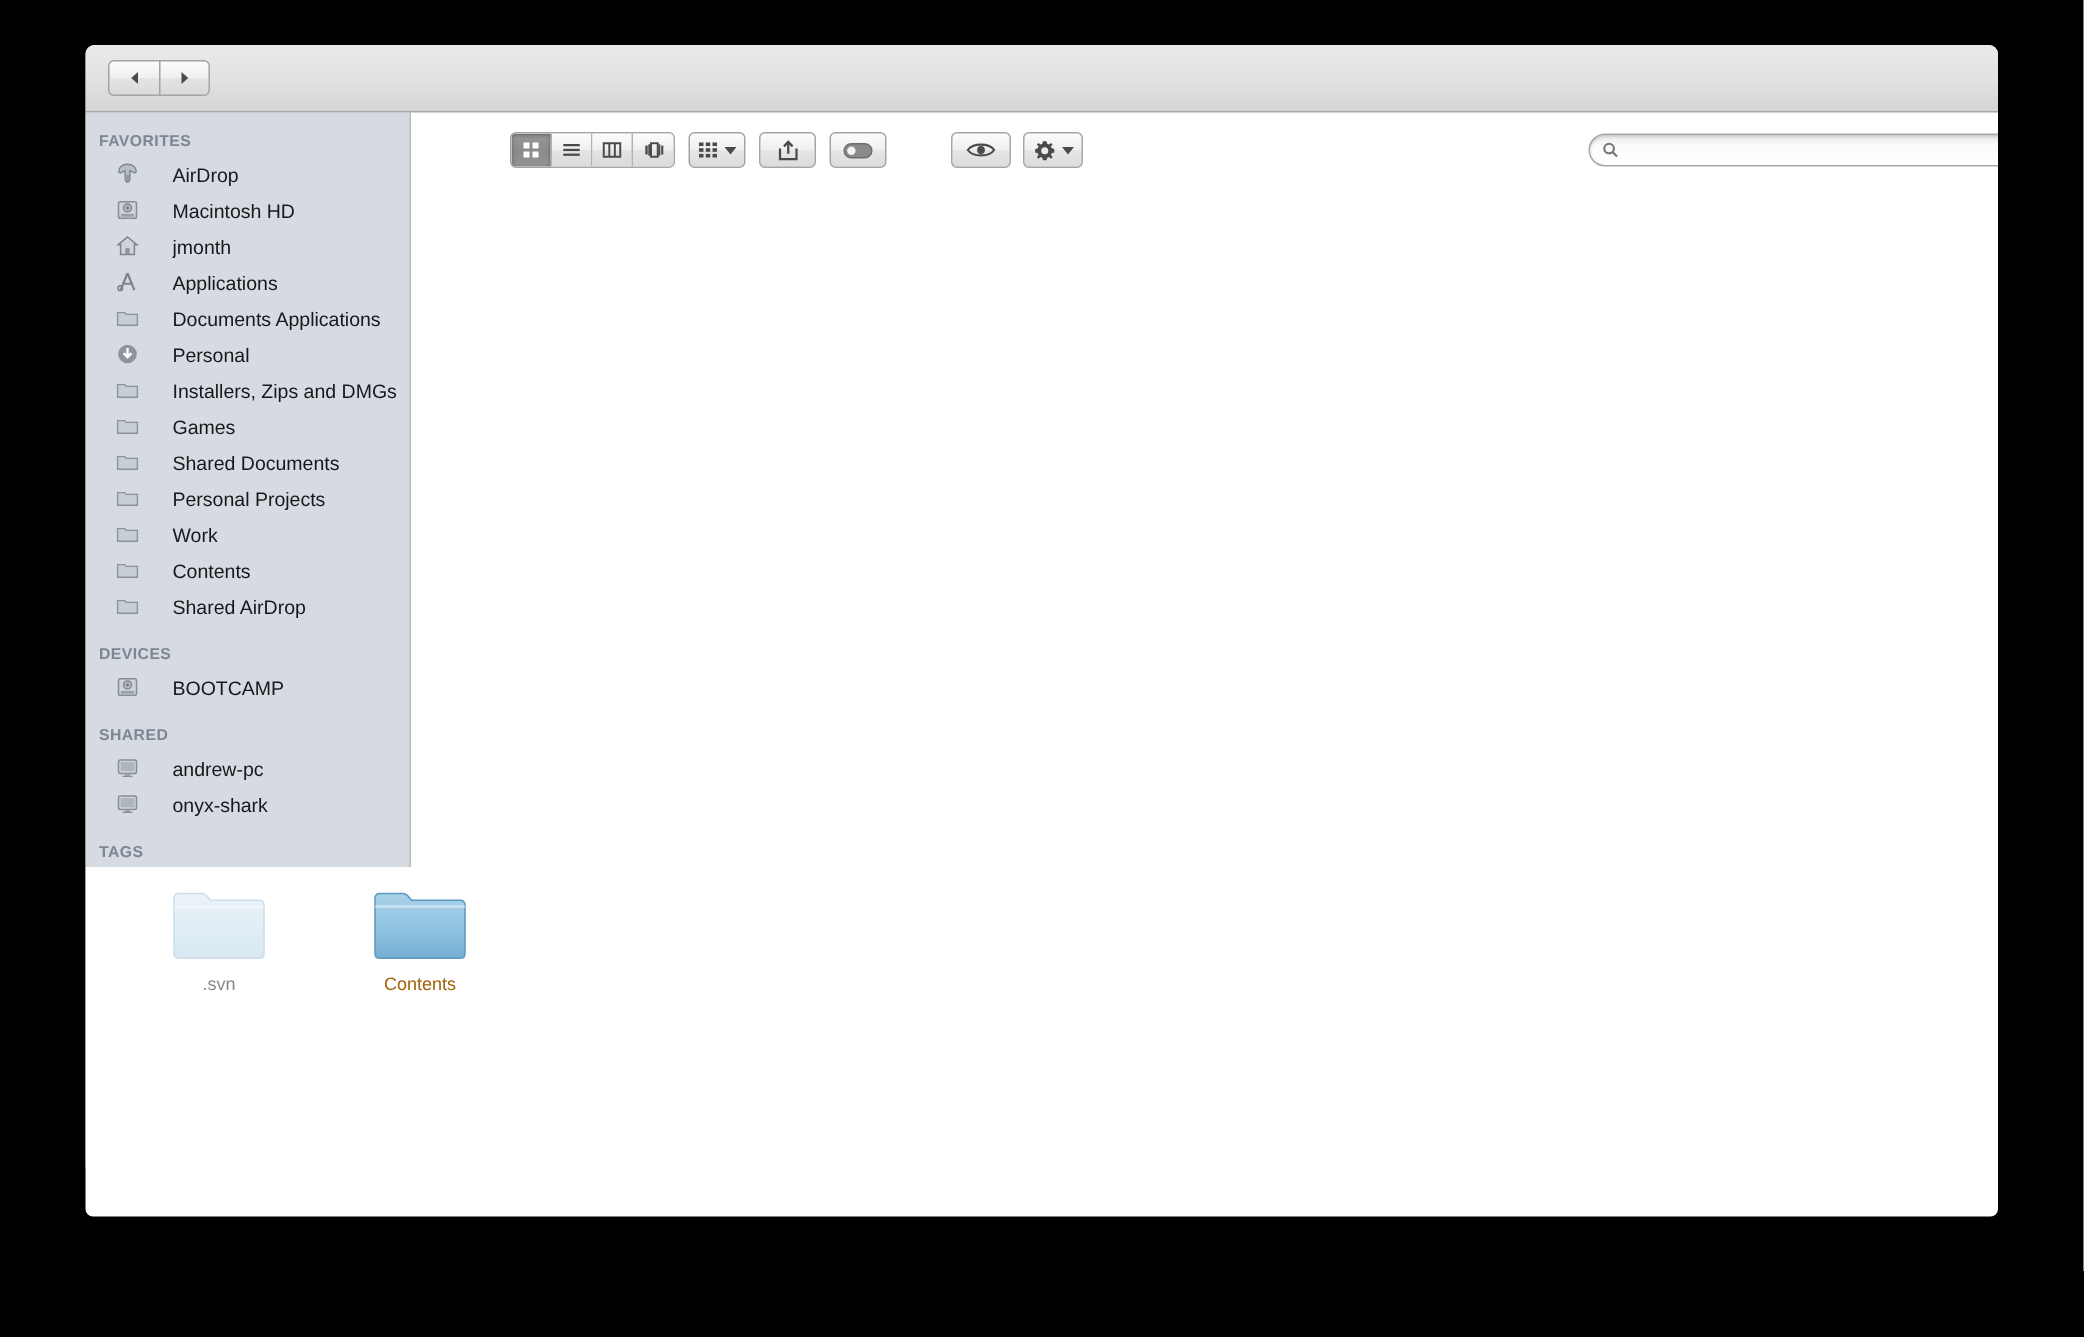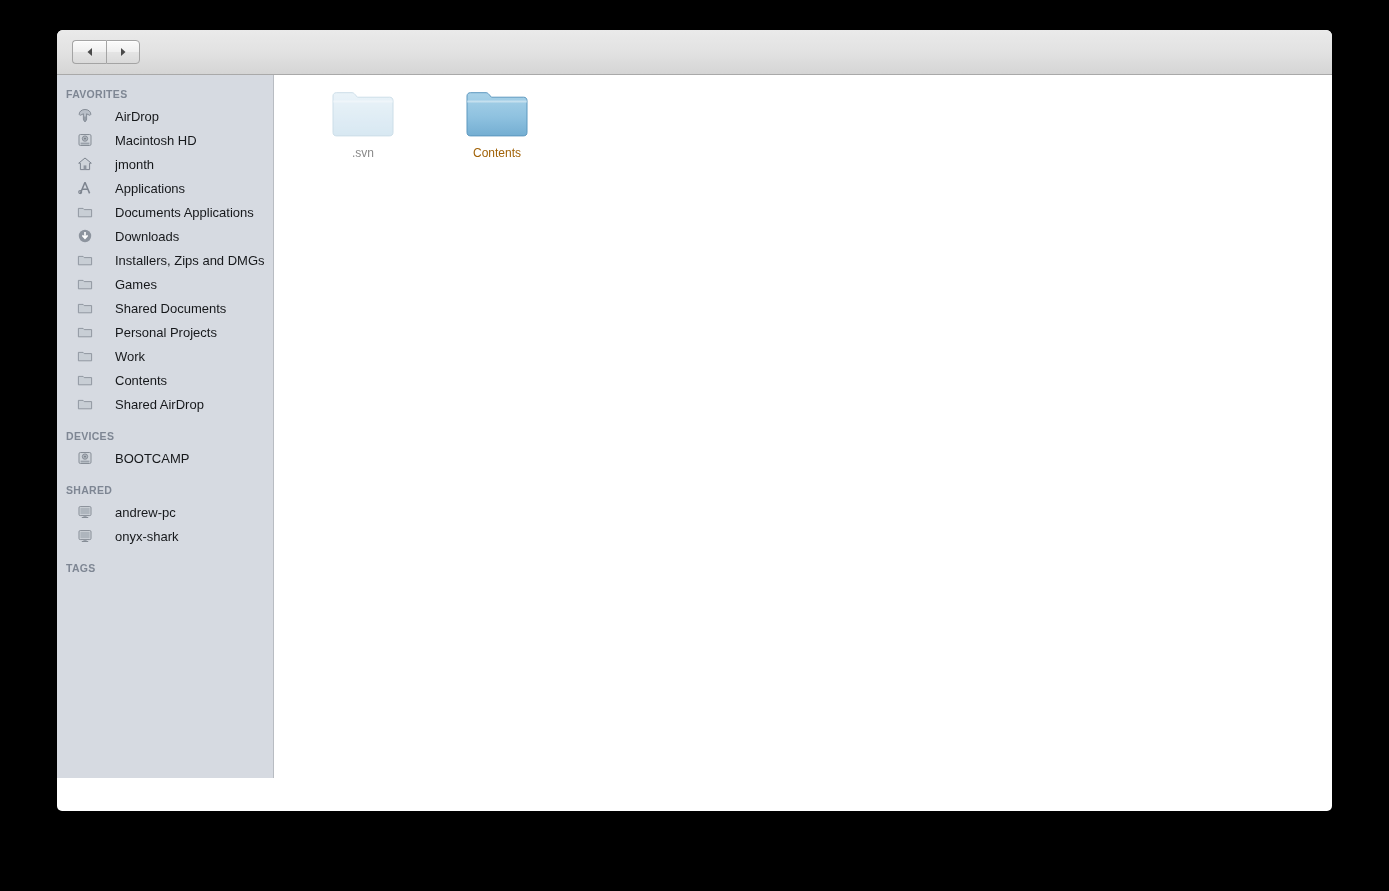--- a/index.html
+++ b/index.html
@@ -189,20 +189,21 @@
     font-size: 12px;
     color: #222;
     margin-left: 5px;
     width: 100%;
   }
 
   
   .body-row {
     display: flex;
     height: 703px;
+    flex-direction: column;
   }
 
   .sidebar {
     width: 217px;
     background: #d6dae1;
     border-right: 1px solid #b8bcc2;
     padding-top: 8px;
     overflow: hidden;
   }
 
@@ -425,21 +426,21 @@
           <path d="M1.4 4.4 L6.1 4.4 L7.2 5.6 L14.6 5.6 L14.6 12.8 L1.4 12.8 Z" fill="#c8ced5" stroke="#8a919b" stroke-width="0.9"></path>
         </svg>
         <span class="sb-label">Documents Applications</span>
       </div>
 
       <div class="sb-item">
         <svg class="sb-icon" viewBox="0 0 16 16">
           <circle cx="8" cy="8" r="6.2" fill="#8d949e"></circle>
           <path d="M8 4 L8 9.4 M5.4 7.4 L8 10.2 L10.6 7.4" fill="none" stroke="#ffffff" stroke-width="1.6"></path>
         </svg>
-        <span class="sb-label">Downloads</span>
+        <span class="sb-label">Personal</span>
       </div>
 
       <div class="sb-item">
         <svg class="sb-icon" viewBox="0 0 16 16">
           <path d="M1.4 4.4 L6.1 4.4 L7.2 5.6 L14.6 5.6 L14.6 12.8 L1.4 12.8 Z" fill="#c8ced5" stroke="#8a919b" stroke-width="0.9"></path>
         </svg>
         <span class="sb-label">Installers, Zips and DMGs</span>
       </div>
 
       <div class="sb-item">

